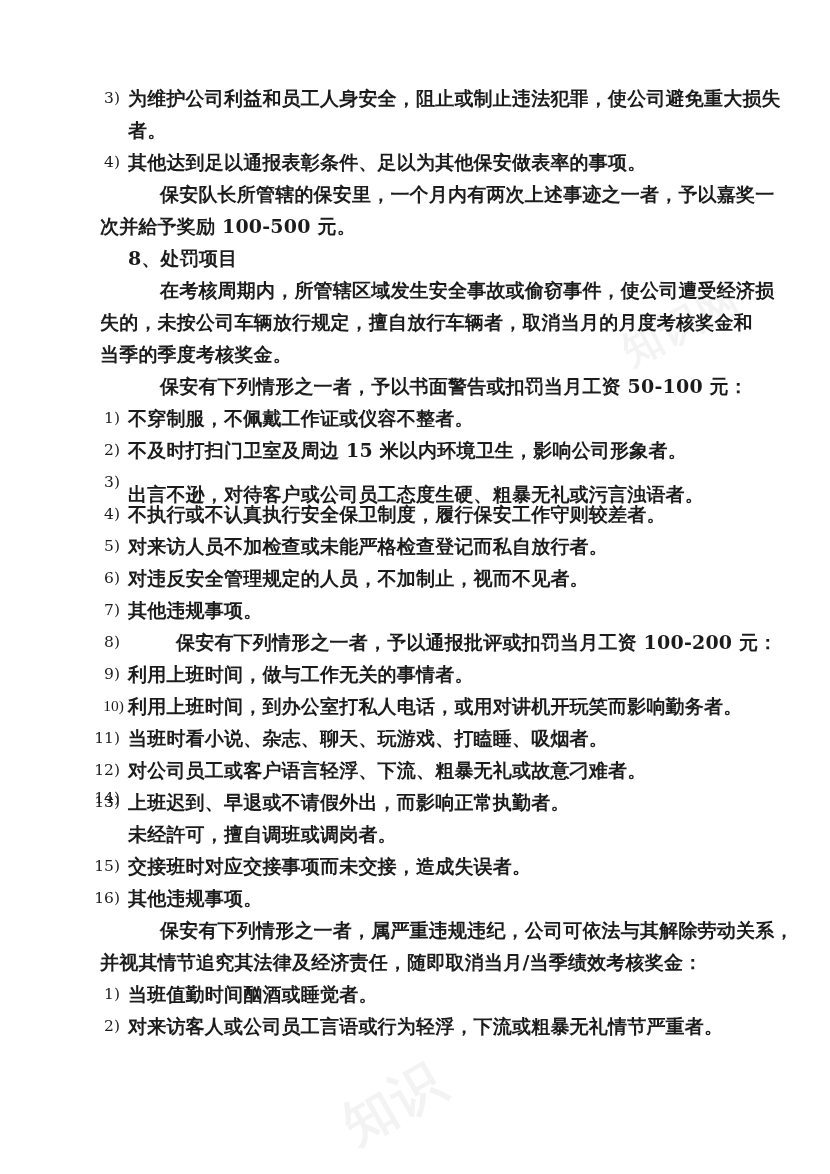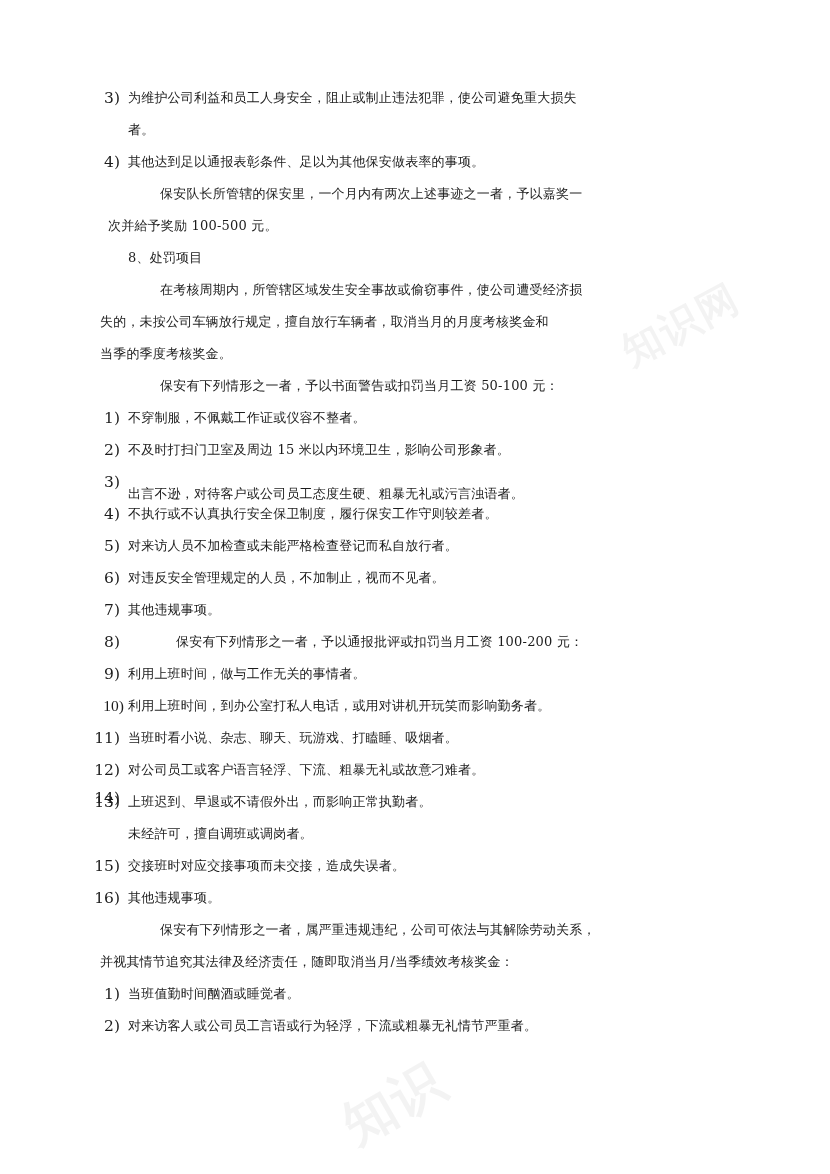--- a/index.html
+++ b/index.html
@@ -59,42 +59,43 @@
     width: 56px;
     text-align: right;
     font-size: 15.5px;
     line-height: 20px;
     letter-spacing: 0px;
     white-space: nowrap;
   }
 
   .body-text {
     position: absolute;
-    font-size: 13px;
+    font-size: 19px;
     line-height: 20px;
     white-space: nowrap;
     letter-spacing: 0.2px;
+    font-weight: bold;
   }
 </style>
 </head>
 <body>
 
 <div class="page">
 
   <div class="watermark wm-top">知识网</div>
   <div class="watermark wm-bottom">知识</div>
 
   <div class="content" id="content">
       <div class="marker" style="left: 64px; top: 88px;">3)</div>
       <div class="body-text" style="left: 128px; top: 88px;">为维护公司利益和员工人身安全，阻止或制止违法犯罪，使公司避免重大损失</div>
       <div class="body-text" style="left: 128px; top: 120px;">者。</div>
       <div class="marker" style="left: 64px; top: 152px;">4)</div>
       <div class="body-text" style="left: 128px; top: 152px;">其他达到足以通报表彰条件、足以为其他保安做表率的事项。</div>
       <div class="body-text" style="left: 160px; top: 184px;">保安队长所管辖的保安里，一个月内有两次上述事迹之一者，予以嘉奖一</div>
-      <div class="body-text" style="left: 108px; top: 216px;">次并給予奖励 100-500 元。</div>
+      <div class="body-text" style="left: 100px; top: 216px;">次并給予奖励 100-500 元。</div>
       <div class="body-text" style="left: 128px; top: 248px;">8、处罚项目</div>
       <div class="body-text" style="left: 160px; top: 280px;">在考核周期内，所管辖区域发生安全事故或偷窃事件，使公司遭受经济损</div>
       <div class="body-text" style="left: 100px; top: 312px;">失的，未按公司车辆放行规定，擅自放行车辆者，取消当月的月度考核奖金和</div>
       <div class="body-text" style="left: 100px; top: 344px;">当季的季度考核奖金。</div>
       <div class="body-text" style="left: 160px; top: 376px;">保安有下列情形之一者，予以书面警告或扣罚当月工资 50-100 元：</div>
       <div class="marker" style="left: 64px; top: 408px;">1)</div>
       <div class="body-text" style="left: 128px; top: 408px;">不穿制服，不佩戴工作证或仪容不整者。</div>
       <div class="marker" style="left: 64px; top: 440px;">2)</div>
       <div class="body-text" style="left: 128px; top: 440px;">不及时打扫门卫室及周边 15 米以内环境卫生，影响公司形象者。</div>
       <div class="marker" style="left: 64px; top: 472px;">3)</div>

